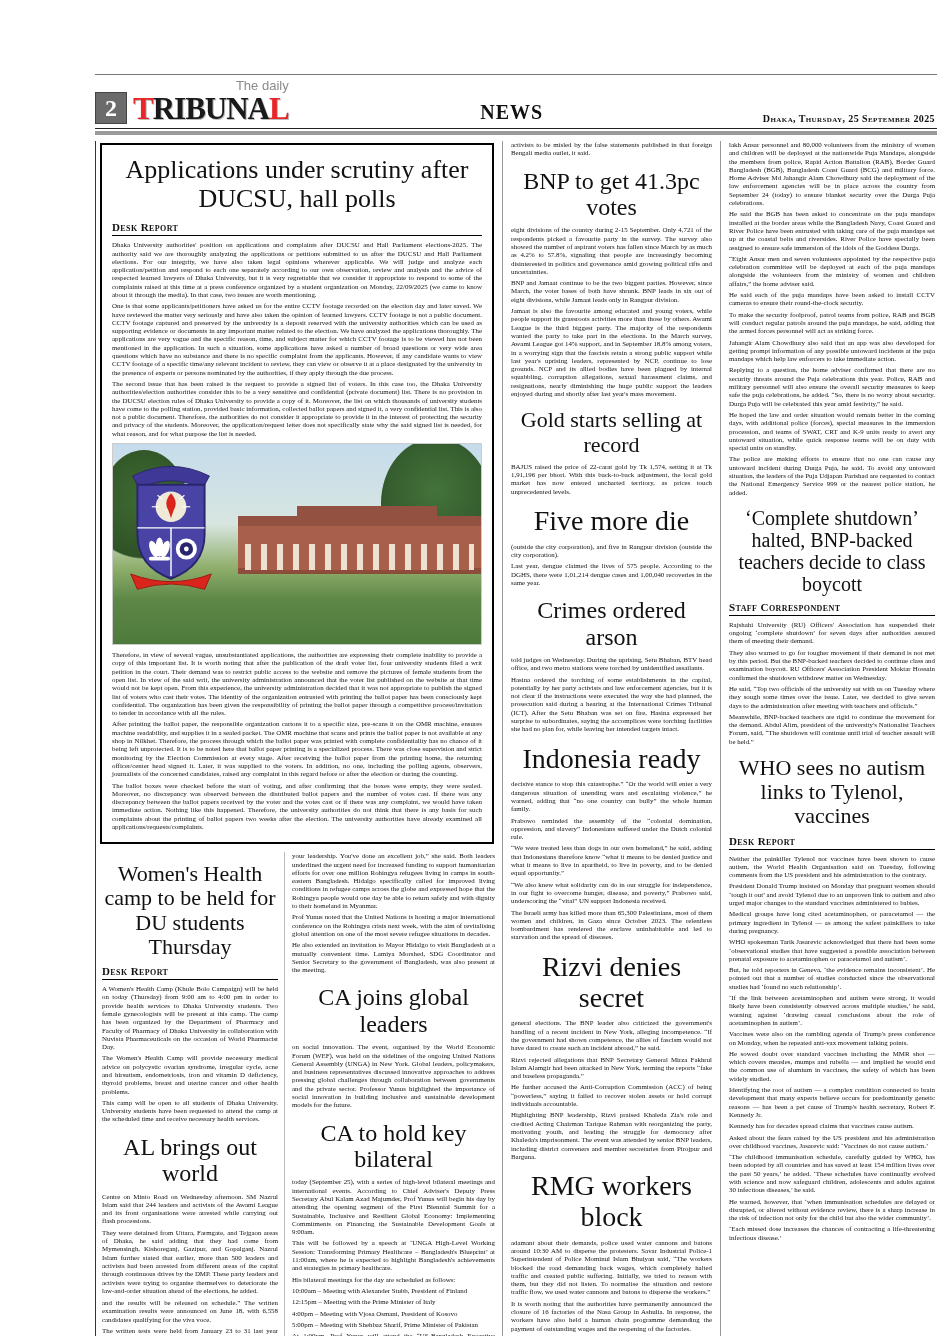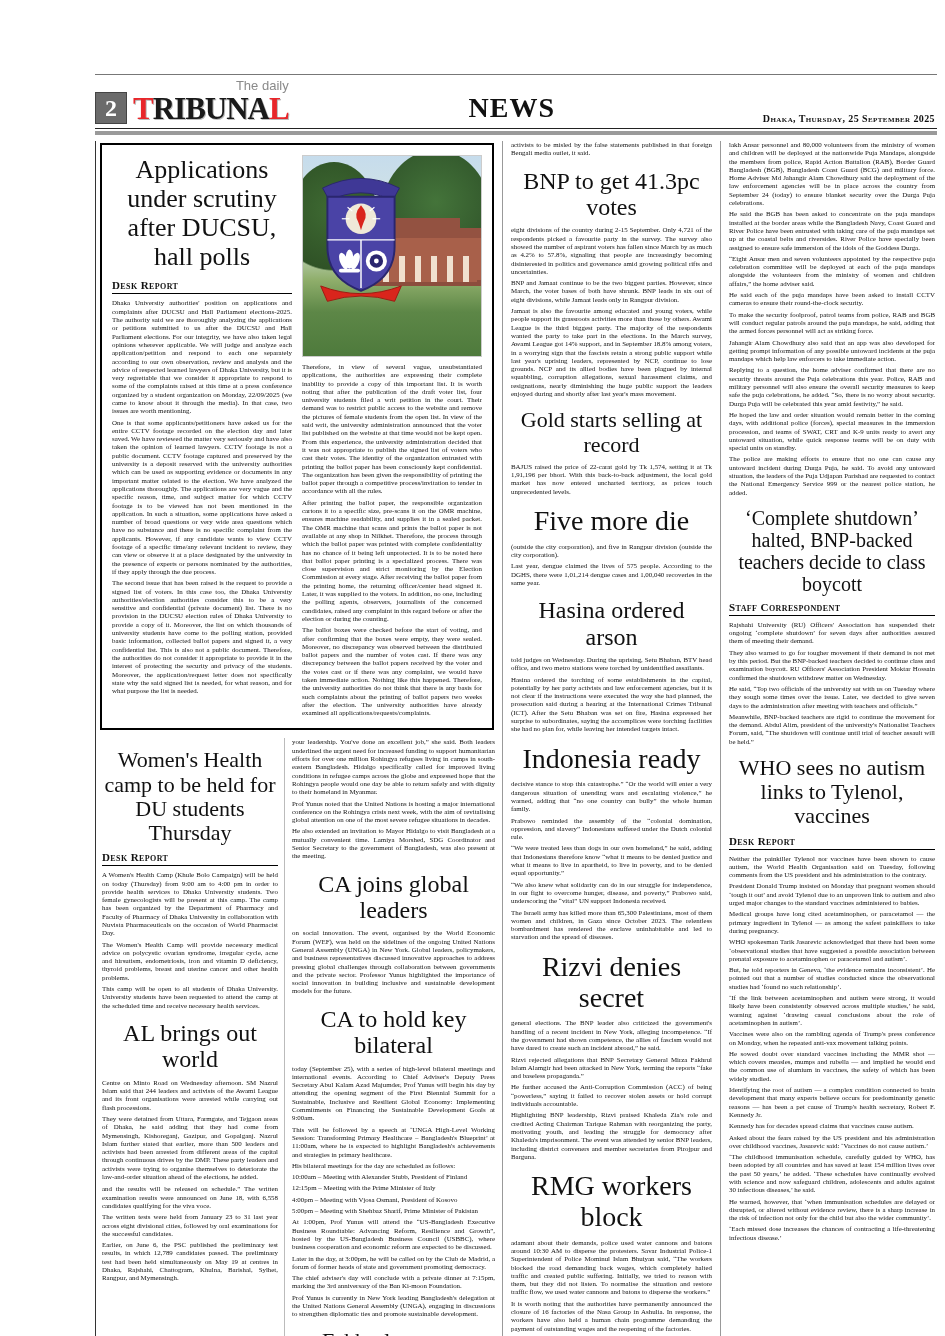--- a/index.html
+++ b/index.html
@@ -8,34 +8,34 @@
   .page-topline{position:absolute;top:74px;left:95px;right:8px;border-top:1px solid #777;}
   
   .header{display:flex;align-items:flex-end;justify-content:space-between;padding:3px 2px 4px 0;}
   .masthead{display:flex;align-items:flex-end;gap:6px;}
   .pagenum-box{width:30px;height:30px;background:#6b6b6b;color:#fff;font-size:24px;font-weight:bold;
                display:flex;align-items:center;justify-content:center;border:1px solid #444;}
   .logo{line-height:1;}
   .logo-top{font-family:"Liberation Sans",sans-serif;font-size:13px;color:#8a8a8a;text-align:right;margin-bottom:1px;}
   .logo-word{font-size:31px;font-weight:bold;letter-spacing:-1px;color:#1a1a1a;text-shadow:1px 1px 0 #bbb;}
   .logo-word .red{color:#e8262a;}
-  .section-title{font-size:28px;font-weight:bold;letter-spacing:1px;text-align:right;}
+  .section-title{font-size:20px;font-weight:bold;letter-spacing:1px;text-align:right;}
   .dateline{font-size:10px;font-weight:bold;font-variant:small-caps;letter-spacing:.4px;padding-left:28px;}
   .header-rule{border-top:1.5px solid #222;}
   .header-bar{height:4px;background:#9a9a9a;margin:2px 0 6px 0;}
   
   .content{display:grid;grid-template-columns:188px 218px 218px 1fr;
            grid-template-areas:"box box c d" "a b c d";border-left:1.5px solid #333;}
   .area-box{grid-area:box;margin:2px 8px 8px 4px;}
   .area-a{grid-area:a;padding:0 6px 0 6px;}
   .area-b{grid-area:b;padding:0 7px;border-left:1px solid #bbb;}
   .area-c{grid-area:c;padding:0 8px;border-left:1px solid #999;}
   .area-d{grid-area:d;padding:0 2px 0 8px;border-left:1px solid #999;}
   
-  .lead-box{border:2.5px solid #000;padding:8px 10px;display:grid;grid-template-columns:1fr 1fr;column-gap:10px;}
+  .lead-box{border:2.5px solid #000;padding:8px 10px;display:grid;grid-template-columns:1fr;column-gap:10px;}
   .lead-headline{font-size:26px;font-weight:400;text-align:center;line-height:1.12;margin:2px 0 8px;}
   
   .byline{font-variant:small-caps;font-weight:bold;font-size:11px;letter-spacing:.4px;
           border-bottom:1px solid #000;padding-bottom:2px;margin:2px 0 5px;}
   .body-text{font-size:6.9px;line-height:8.3px;text-align:justify;margin:0 0 3px;}
   .headline{font-weight:400;text-align:center;line-height:1.1;margin:10px 0 6px;}
   .h-xl{font-size:28px;} .h-l{font-size:24px;} .h-m{font-size:22px;} .h-s{font-size:20px;}
   .article{margin-bottom:4px;}
   
   .photo{position:relative;height:200px;margin:2px 0 6px;overflow:hidden;border:1px solid #ccc;
@@ -184,21 +184,21 @@
         <div class="article">
           <h2 class="headline h-m">Gold starts selling at record</h2>
           <p class="body-text">BAJUS raised the price of 22-carat gold by Tk 1,574, setting it at Tk 1,91,196 per bhori. With this back-to-back adjustment, the local gold market has now entered uncharted territory, as prices touch unprecedented levels.</p>
         </div>
         <div class="article">
           <h2 class="headline h-xl">Five more die</h2>
           <p class="body-text">(outside the city corporation), and five in Rangpur division (outside the city corporation).</p>
           <p class="body-text">Last year, dengue claimed the lives of 575 people. According to the DGHS, there were 1,01,214 dengue cases and 1,00,040 recoveries in the same year.</p>
         </div>
         <div class="article">
-          <h2 class="headline h-l">Hasina ordered arson</h2>
+          <h2 class="headline h-l">Crimes ordered arson</h2>
           <p class="body-text">told judges on Wednesday. During the uprising, Setu Bhaban, BTV head office, and two metro stations were torched by unidentified assailants.</p>
           <p class="body-text">Hasina ordered the torching of some establishments in the capital, potentially by her party activists and law enforcement agencies, but it is not clear if the instructions were executed the way she had planned, the prosecution said during a hearing at the International Crimes Tribunal (ICT). After the Setu Bhaban was set on fire, Hasina expressed her surprise to subordinates, saying the accomplices were torching facilities she had no plan for, while leaving her intended targets intact.</p>
         </div>
         <div class="article">
           <h2 class="headline h-xl">Indonesia ready</h2>
           <p class="body-text">decisive stance to stop this catastrophe.” “Or the world will enter a very dangerous situation of unending wars and escalating violence,” he warned, adding that “no one country can bully” the whole human family.</p>
           <p class="body-text">Prabowo reminded the assembly of the “colonial domination, oppression, and slavery” Indonesians suffered under the Dutch colonial rule.</p>
           <p class="body-text">“We were treated less than dogs in our own homeland,” he said, adding that Indonesians therefore know “what it means to be denied justice and what it means to live in apartheid, to live in poverty, and to be denied equal opportunity.”</p>
           <p class="body-text">“We also knew what solidarity can do in our struggle for independence, in our fight to overcome hunger, disease, and poverty,” Prabowo said, underscoring the “vital” UN support Indonesia received.</p>
           <p class="body-text">The Israeli army has killed more than 65,300 Palestinians, most of them women and children, in Gaza since October 2023. The relentless bombardment has rendered the enclave uninhabitable and led to starvation and the spread of diseases.</p>

